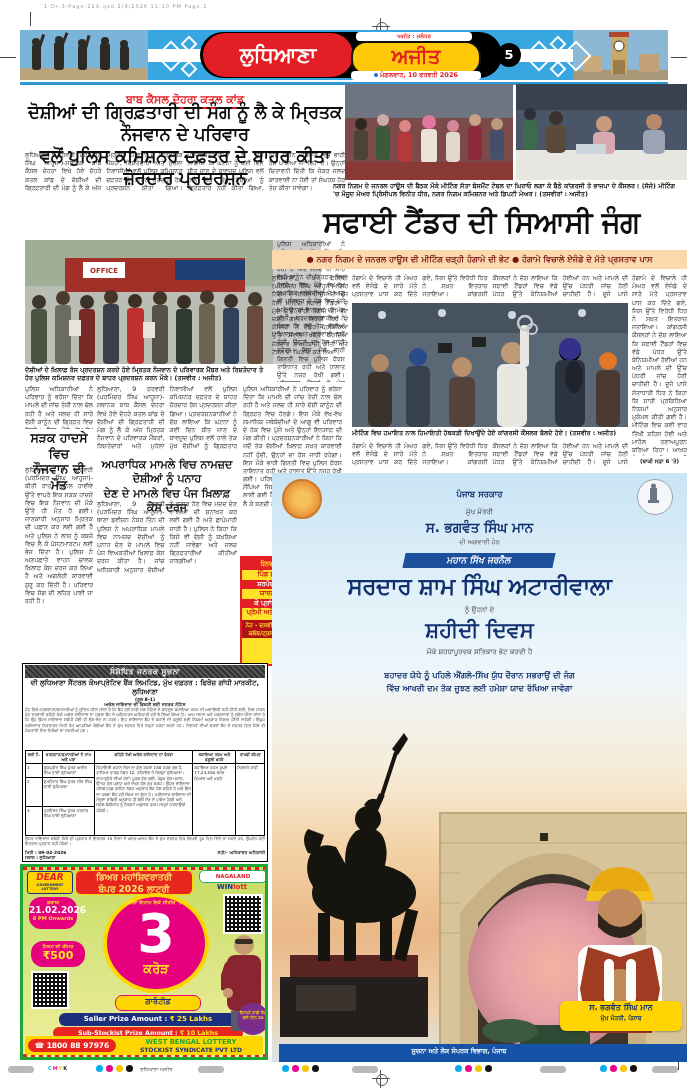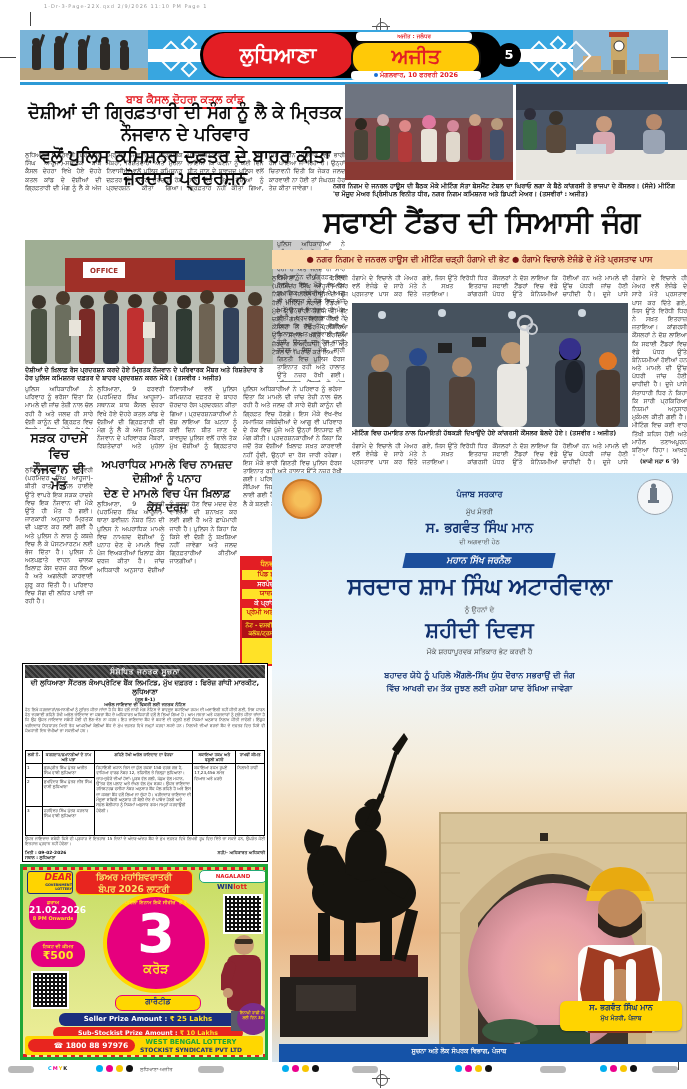--- a/index.html
+++ b/index.html
@@ -86,21 +86,21 @@
   .ntable th,.ntable td{border:0.6px solid #000;font-size:4.1px;padding:1px;vertical-align:top;line-height:1.3;}
   .ntable th{font-weight:800;text-align:center;}
   .notice .foot{display:flex;justify-content:space-between;font-size:4.4px;font-weight:bold;margin-top:1px;}
 
   
   .lotto{left:20px;top:864px;width:248px;height:196px;border:3px solid #1fa637;box-sizing:border-box;
          background:linear-gradient(180deg,#c6dd60 0,#dce688 55%,#f0ef9a 100%);overflow:hidden;}
   .lotto .dashes{position:absolute;left:0;right:0;height:3px;
          background:repeating-linear-gradient(90deg,#e31e24 0 4px,transparent 4px 8px);}
   .dearlogo{position:absolute;left:4px;top:4px;width:44px;height:21px;background:#ffd400;border:1px solid #1b2f7e;
-         border-radius:3px;text-align:right;}
+         border-radius:3px;text-align:center;}
   .dearlogo .t{color:#e31e24;font-style:italic;font-weight:900;font-size:9px;line-height:11px;}
   .dearlogo .s{color:#1b2f7e;font-size:3.4px;font-weight:bold;line-height:4px;}
   .lottotitle{position:absolute;left:52px;top:3px;width:118px;height:25px;background:#e8251f;border:1.5px solid #ffd700;
          border-radius:6px;color:#ffe76a;font-size:9px;font-weight:800;text-align:center;line-height:1.3;padding-top:1px;box-sizing:border-box;}
   .naga{position:absolute;left:176px;top:3px;width:66px;height:11px;background:#fff;border-radius:5px;border:1px solid #2a7;
         font-size:5.5px;font-weight:900;color:#e31e24;text-align:center;line-height:10px;}
   .winlott{position:absolute;left:194px;top:16px;font-size:7px;font-weight:900;color:#e31e24;}
   .winlott span{color:#1b2f7e;}
   .qr{background:#fff;padding:2px;box-sizing:border-box;}
   .qr .px{width:100%;height:100%;
@@ -116,21 +116,21 @@
         border-radius:7px;color:#1b2f7e;font-size:8px;font-weight:900;text-align:center;line-height:12px;}
   .band1{position:absolute;left:36px;top:146px;width:178px;height:13px;background:#1b2f7e;border-radius:6px;
         color:#fff;font-size:7px;font-weight:800;text-align:center;line-height:13px;}
   .band2{position:absolute;left:30px;top:160px;width:190px;height:12px;background:#e8251f;border-radius:6px;
         color:#fff;font-size:6.3px;font-weight:800;text-align:center;line-height:12px;}
   .amt{color:#ffe227;}
   .smalllines{position:absolute;left:38px;top:173px;width:172px;text-align:center;color:#1b2f7e;
         font-size:4.6px;font-weight:800;line-height:1.3;}
   .lottobottom{position:absolute;left:2px;bottom:2px;width:238px;height:19px;background:#ffd700;border-radius:3px;}
   .phonepill{position:absolute;left:3px;top:3px;width:88px;height:13px;background:#e8251f;border-radius:7px;
-        color:#fff;font-size:7.5px;font-weight:900;text-align:center;line-height:13px;padding-left:19px;}
+        color:#fff;font-size:7.5px;font-weight:900;text-align:center;line-height:13px;}
   .wb1{position:absolute;left:96px;top:2px;width:140px;text-align:center;color:#1fa637;font-size:6.8px;font-weight:900;}
   .wb2{position:absolute;left:96px;top:10px;width:140px;text-align:center;color:#1b2f7e;font-size:6px;font-weight:900;}
   .manphoto{position:absolute;left:198px;top:64px;width:46px;height:100px;overflow:hidden;}
   .purplebadge{position:absolute;left:214px;top:136px;width:32px;height:32px;border-radius:50%;background:#7b2d8b;
         color:#ffd700;font-size:4px;font-weight:bold;text-align:center;line-height:1.3;padding-top:7px;box-sizing:border-box;}
 
   
   .gad{left:272px;top:473px;width:415px;height:589px;overflow:hidden;
        background:linear-gradient(180deg,#c9e4f4 0,#ddeef8 16%,#eef6fb 34%,#f6ecd9 50%,#f3d2a6 64%,#eab887 78%,#ecd2ae 92%,#d9e6ee 100%);}
   .gad .glow{position:absolute;left:150px;top:380px;width:320px;height:300px;border-radius:50%;

